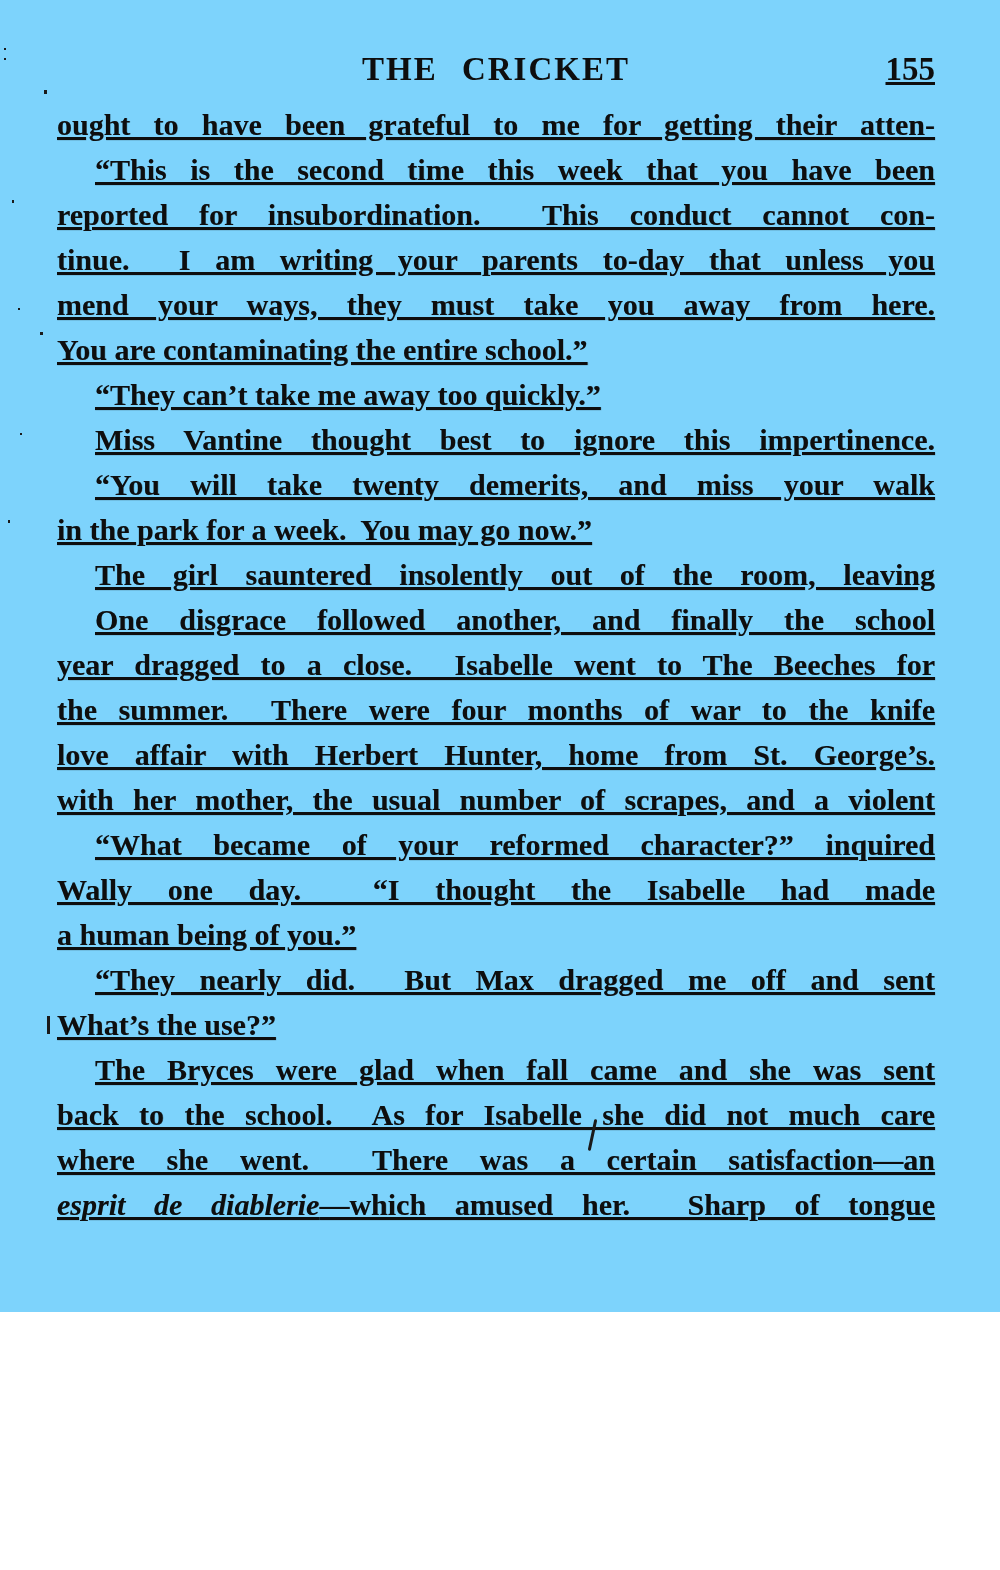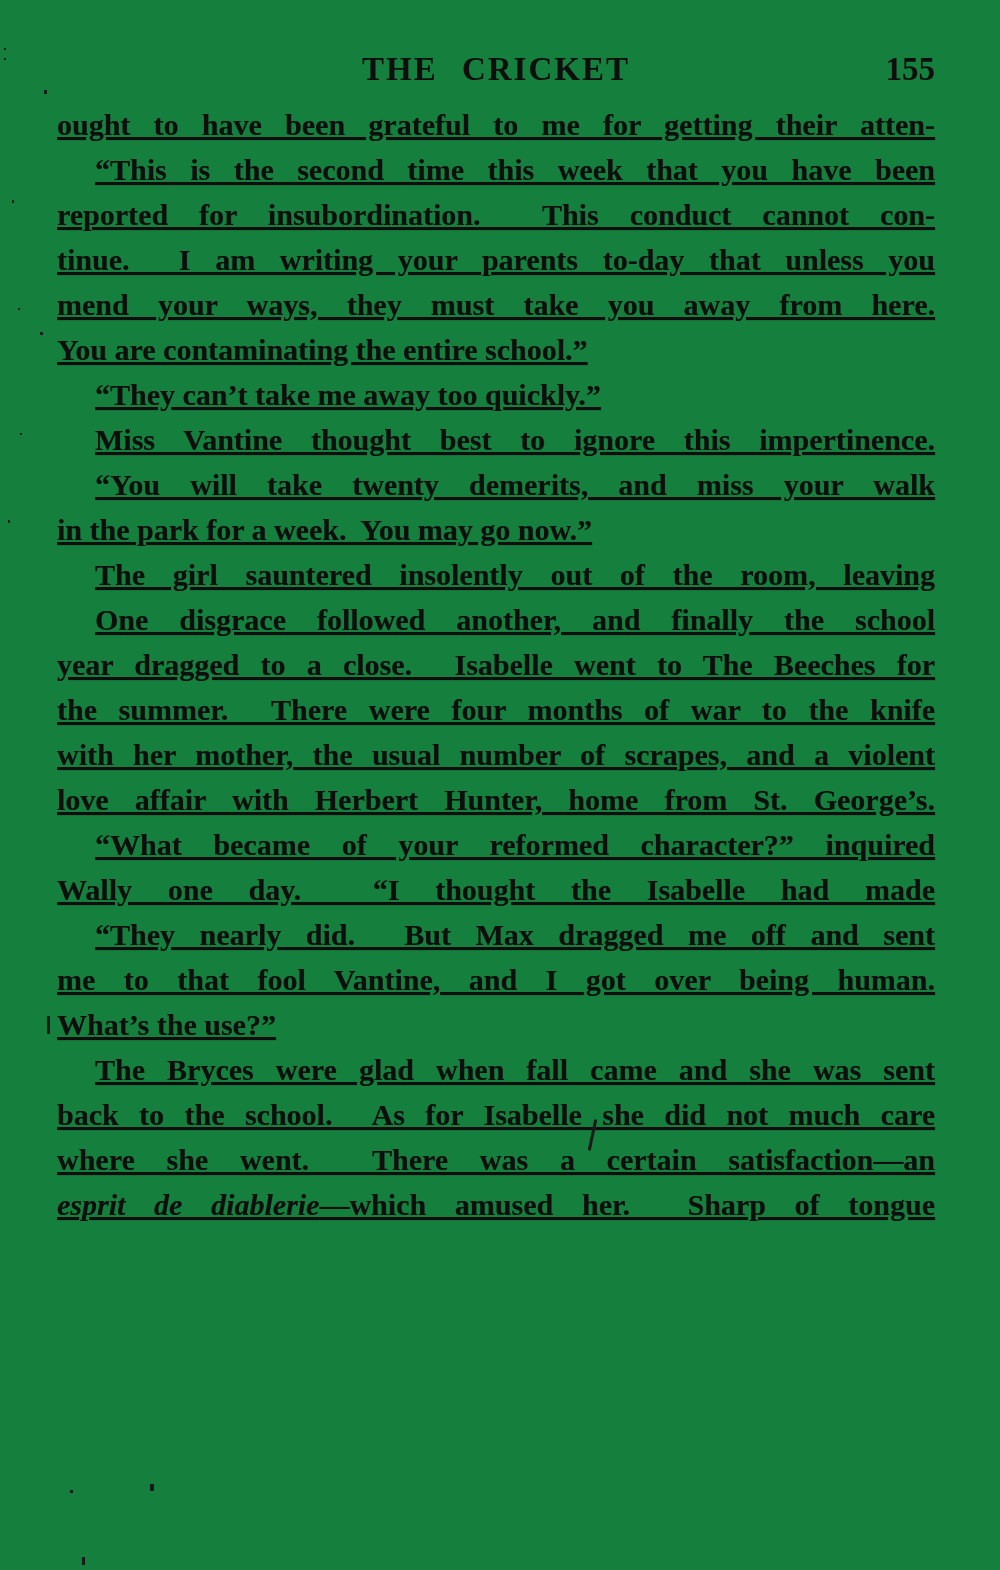--- a/index.html
+++ b/index.html
@@ -3,22 +3,22 @@
 <meta charset="utf-8">
 <style>
   html, body {
     margin: 0;
     padding: 0;
     background: #ffffff;
   }
   #page {
     position: relative;
     width: 1000px;
-    height: 1570px;
-    background: #15803d;
+    height: 1312px;
+    background: #7dd3fc;
     overflow: hidden;
     font-family: "Liberation Serif", "DejaVu Serif", serif;
     color: #0e0e0e;
   }
   
   #running-head {
     position: absolute;
     top: 48px;
     left: 57px;
     width: 878px;
@@ -33,20 +33,21 @@
     word-spacing: 14px;
     line-height: 42px;
   }
   #head-page-number {
     position: absolute;
     right: 0;
     top: 0;
     font-size: 33px;
     font-weight: 700;
     line-height: 42px;
+    text-decoration: underline;
   }
   
   #text-block {
     position: absolute;
     left: 57px;
     top: 102px;
     width: 878px;
   }
   .line {
     height: 45px;
@@ -93,26 +94,26 @@
     <div class="line just">mend your ways, they must take you away from here.</div>
     <div class="line">You are contaminating the entire school.”</div>
     <div class="line indent">“They can’t take me away too quickly.”</div>
     <div class="line just indent">Miss Vantine thought best to ignore this impertinence.</div>
     <div class="line just indent">“You will take twenty demerits, and miss your walk</div>
     <div class="line">in the park for a week.  You may go now.”</div>
     <div class="line just indent">The girl sauntered insolently out of the room, leaving</div>
     <div class="line just indent">One disgrace followed another, and finally the school</div>
     <div class="line just">year dragged to a close.  Isabelle went to The Beeches for</div>
     <div class="line just">the summer.  There were four months of war to the knife</div>
+    <div class="line just">love affair with Herbert Hunter, home from St. George’s.</div>
     <div class="line just">with her mother, the usual number of scrapes, and a violent</div>
-    <div class="line just">love affair with Herbert Hunter, home from St. George’s.</div>
     <div class="line just indent">“What became of your reformed character?” inquired</div>
     <div class="line just">Wally one day.  “I thought the Isabelle had made</div>
+    <div class="line">a human being of you.”</div>
     <div class="line just indent">“They nearly did.  But Max dragged me off and sent</div>
-    <div class="line just">me to that fool Vantine, and I got over being human.</div>
     <div class="line">What’s the use?”</div>
     <div class="line just indent">The Bryces were glad when fall came and she was sent</div>
     <div class="line just">back to the school.  As for Isabelle she did not much care</div>
     <div class="line just">where she went.  There was a certain satisfaction—an</div>
     <div class="line just"><span class="i">esprit de diablerie</span><span>—which amused her.  Sharp of tongue</span></div>
   </div>
 
   <span class="speck slash" style="left:591px;top:1119px;width:3px;height:32px;transform:rotate(12deg);"></span>
   <span class="speck" style="left:47px;top:1016px;width:3px;height:18px;"></span>
   <span class="speck" style="left:44px;top:90px;width:3px;height:4px;"></span>

